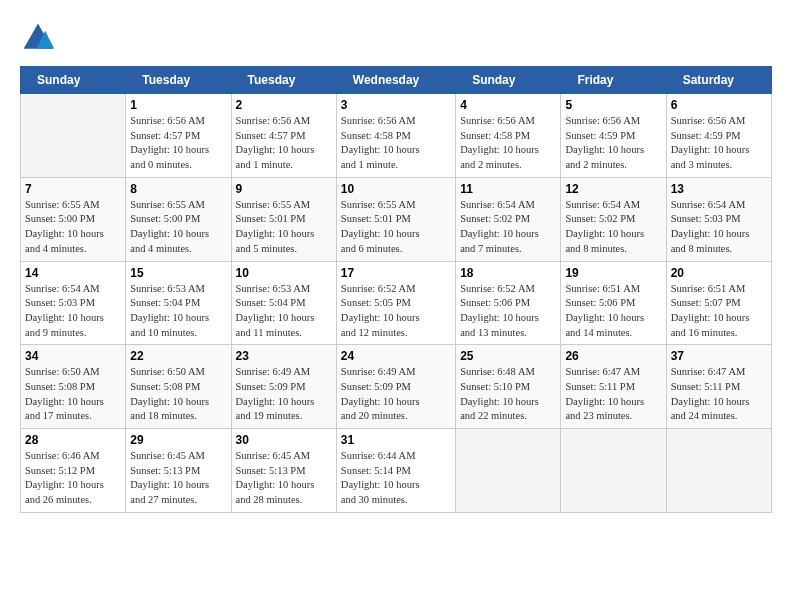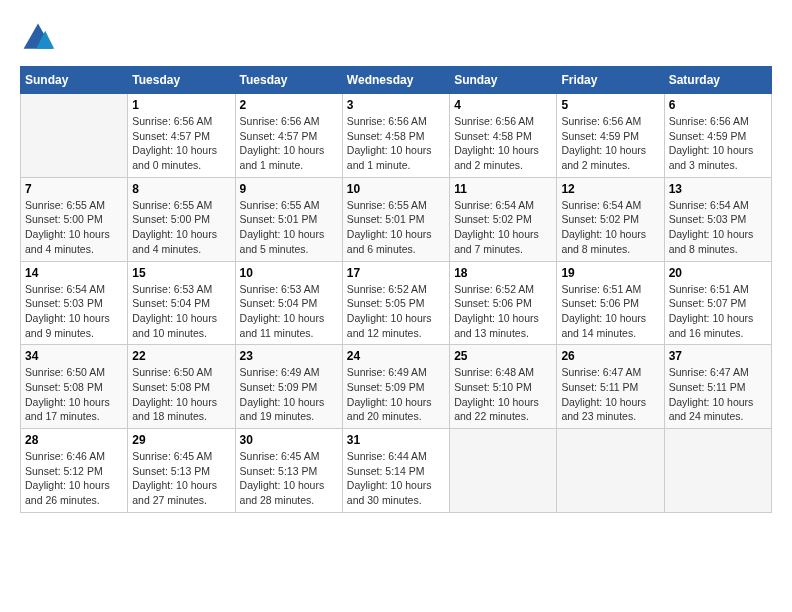--- a/index.html
+++ b/index.html
@@ -44,21 +44,21 @@
       color: #333;
     }
     table {
       width: 100%;
       border-collapse: collapse;
       font-size: 11px;
     }
     thead tr th {
       background-color: #2b5fa5;
       color: #fff;
-      padding: 6px 4px;
+      padding: 6px 16px;
       text-align: left;
       font-size: 12px;
       border: 1px solid #2b5fa5;
     }
     tbody tr td {
       border: 1px solid #ccc;
       padding: 4px 4px;
       vertical-align: top;
       background: #fff;
       min-height: 70px;
@@ -68,20 +68,21 @@
     }
     .day-number {
       font-weight: bold;
       font-size: 12px;
       margin-bottom: 2px;
     }
     .day-info {
       color: #333;
       font-size: 10.5px;
       line-height: 1.4;
+      font-family: Liberation Serif, serif;
     }
     .empty-cell {
       background: #f5f5f5 !important;
     }
   </style>
 </head>
 <body>
 
 <div class="header-section">
   <div class="logo">

